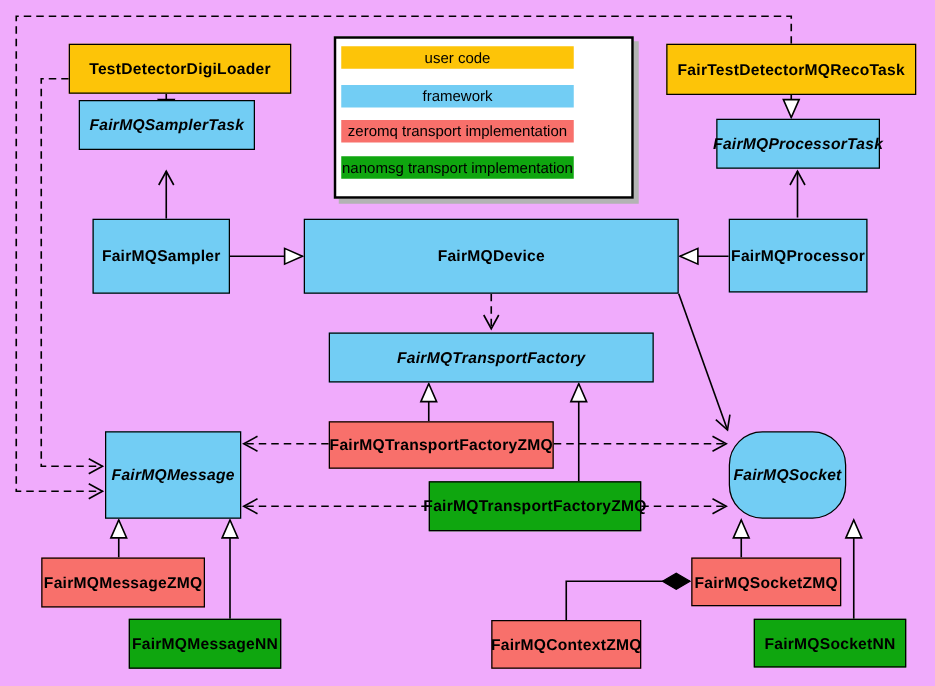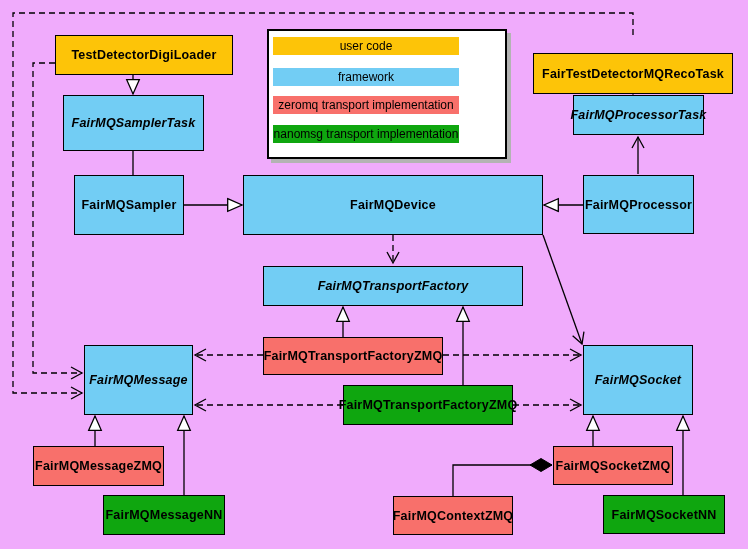--- a/index.html
+++ b/index.html
@@ -60,41 +60,41 @@
     <path class="dashed" d="M633,35 V13 H13 V393 H82" marker-end="url(#stick)"></path>
     <path class="dashed" d="M263,355 H195" marker-end="url(#stick)"></path>
     <path class="dashed" d="M443,355 H581" marker-end="url(#stick)"></path>
     <path class="dashed" d="M343,405 H195" marker-end="url(#stick)"></path>
     <path class="dashed" d="M513,405 H581" marker-end="url(#stick)"></path>
     <path class="dashed" d="M393,235 V263" marker-end="url(#stick)"></path>
   </svg>
 
   <div class="node c-user" style="left:55px;top:35px;width:178px;height:40px;">TestDetectorDigiLoader</div>
 
-  <div class="node c-user" style="left:533px;top:53px;width:200px;height:41px;">FairTestDetectorMQRecoTask</div>
+  <div class="node c-user" style="left:533px;top:35px;width:200px;height:41px;">FairTestDetectorMQRecoTask</div>
 
-  <div class="node c-fw abstract" style="left:63px;top:95px;width:141px;height:56px;">FairMQSamplerTask</div>
+  <div class="node c-fw abstract" style="left:63px;top:80px;width:141px;height:40px;">FairMQSamplerTask</div>
 
   <div class="node c-fw abstract" style="left:573px;top:95px;width:131px;height:40px;">FairMQProcessorTask</div>
 
   <div class="node c-fw" style="left:74px;top:175px;width:110px;height:60px;text-align:right;">FairMQSampler</div>
 
   <div class="node c-fw" style="left:243px;top:175px;width:300px;height:60px;">FairMQDevice</div>
 
   <div class="node c-fw" style="left:583px;top:175px;width:111px;height:59px;">FairMQProcessor</div>
 
   <div class="node c-fw abstract" style="left:263px;top:266px;width:260px;height:40px;">FairMQTransportFactory</div>
 
   <div class="node c-zmq" style="left:263px;top:337px;width:180px;height:38px;">FairMQTransportFactoryZMQ</div>
 
   <div class="node c-nn" style="left:343px;top:385px;width:170px;height:40px;">FairMQTransportFactoryZMQ</div>
 
   <div class="node c-fw abstract" style="left:84px;top:345px;width:109px;height:70px;">FairMQMessage</div>
 
-  <div class="node c-fw abstract" style="left:583px;top:345px;width:110px;height:70px;">FairMQSocket</div>
+  <div class="node c-fw abstract" style="left:583px;top:345px;width:94px;height:70px;border-radius:27px;">FairMQSocket</div>
 
   <div class="node c-zmq" style="left:33px;top:446px;width:131px;height:40px;">FairMQMessageZMQ</div>
 
   <div class="node c-nn" style="left:103px;top:495px;width:122px;height:40px;">FairMQMessageNN</div>
 
   <div class="node c-zmq" style="left:553px;top:446px;width:120px;height:39px;">FairMQSocketZMQ</div>
 
   <div class="node c-nn" style="left:603px;top:495px;width:122px;height:39px;">FairMQSocketNN</div>
 
   <div class="node c-zmq" style="left:393px;top:496px;width:120px;height:39px;">FairMQContextZMQ</div>

